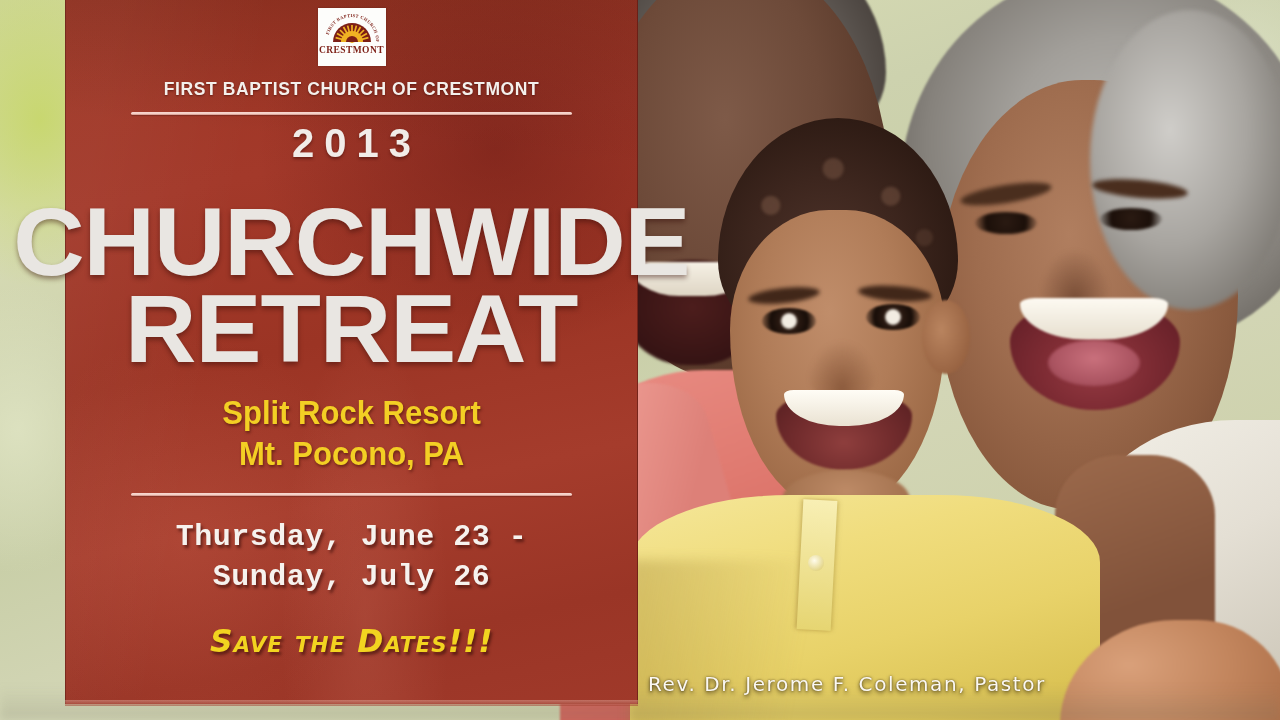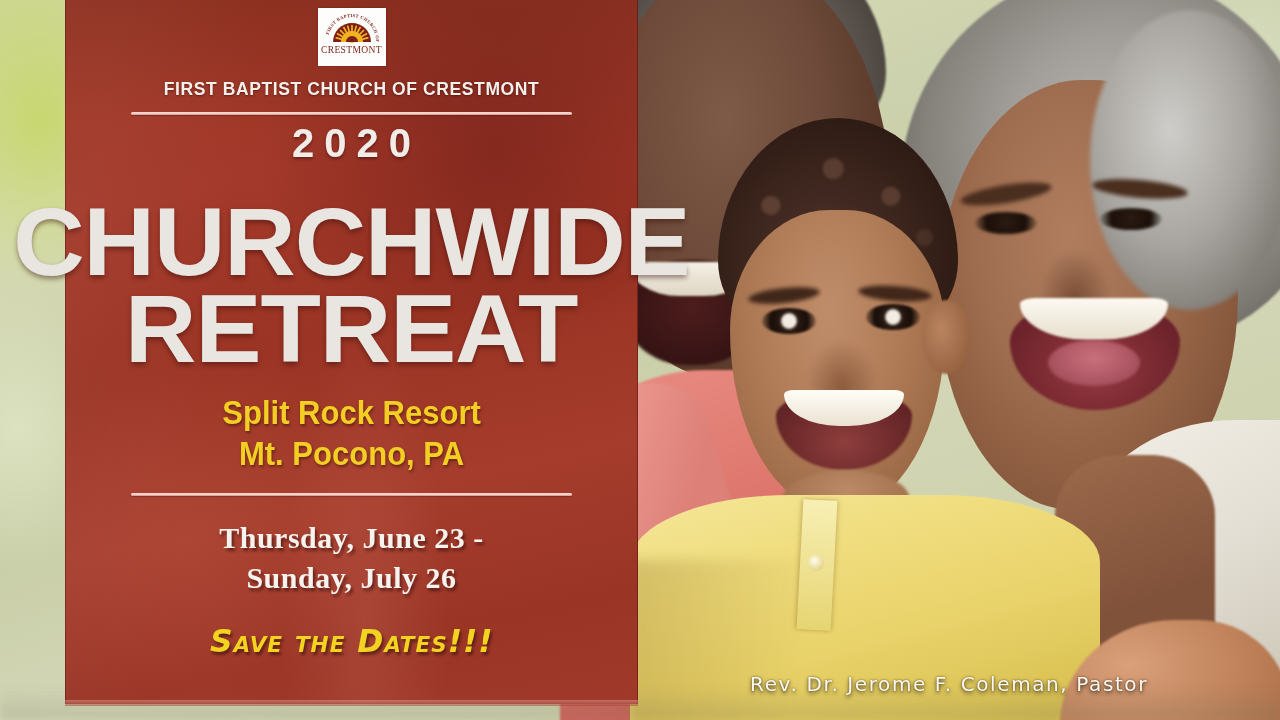--- a/index.html
+++ b/index.html
@@ -385,21 +385,21 @@
     display: flex;
     flex-direction: column;
     align-items: center;
     justify-content: flex-start;
     padding-top: 3px;
     box-sizing: border-box;
   }
   .logo svg { display: block; }
   .logo-word {
     font-family: "Liberation Serif", serif;
-    font-weight: normal;
+    font-weight: bold;
     font-size: 9.5px;
     letter-spacing: 0.4px;
     color: #7d1f16;
     line-height: 1;
     margin-top: 1px;
   }
 
   .org-name {
     margin-top: 13px;
     font-family: "Liberation Sans", sans-serif;
@@ -460,21 +460,21 @@
     font-weight: bold;
     font-size: 33px;
     line-height: 1.22;
     color: #f3cf24;
     text-shadow: 1px 2px 3px rgba(70,18,10,0.6);
     transform: scaleX(0.94);
   }
 
   .dates {
     margin-top: 22px;
-    font-family: Liberation Serif, serif;
+    font-family: Liberation Mono, monospace;
     font-weight: bold;
     font-size: 30px;
     line-height: 1.33;
     letter-spacing: 0.5px;
     color: #f6f2ee;
     text-shadow: 2px 3px 3px rgba(55,12,8,0.6);
   }
 
   .save-dates {
     margin-top: 24px;
@@ -488,21 +488,21 @@
     text-shadow: 2px 3px 3px rgba(60,14,8,0.62);
     transform: scaleX(0.98);
   }
 
   
   .pastor {
     position: absolute;
     left: 648px;
     top: 672px;
     width: 500px;
-    text-align: right;
+    text-align: left;
     font-family: "DejaVu Sans", sans-serif;
     font-size: 20px;
     letter-spacing: 1.6px;
     color: #fbf8f2;
     text-shadow: 0 2px 4px rgba(40,30,10,0.8), 0 0 2px rgba(40,30,10,0.6);
   }
 </style>
 </head>
 <body>
 
@@ -583,21 +583,21 @@
           <path d="M -6 0 A 6 6 0 0 1 6 0 Z" fill="#7d1f16"></path>
         </g>
       </svg>
       <div class="logo-word">CRESTMONT</div>
     </div>
 
     <div class="org-name">FIRST BAPTIST CHURCH OF CRESTMONT</div>
 
     <div class="rule"></div>
 
-    <div class="year">2020</div>
+    <div class="year">2013</div>
 
     <div class="headline">
       <span class="l1">CHURCHWIDE</span>
       <span class="l2">RETREAT</span>
     </div>
 
     <div class="venue">
       <div>Split Rock Resort</div>
       <div>Mt. Pocono, PA</div>
     </div>

